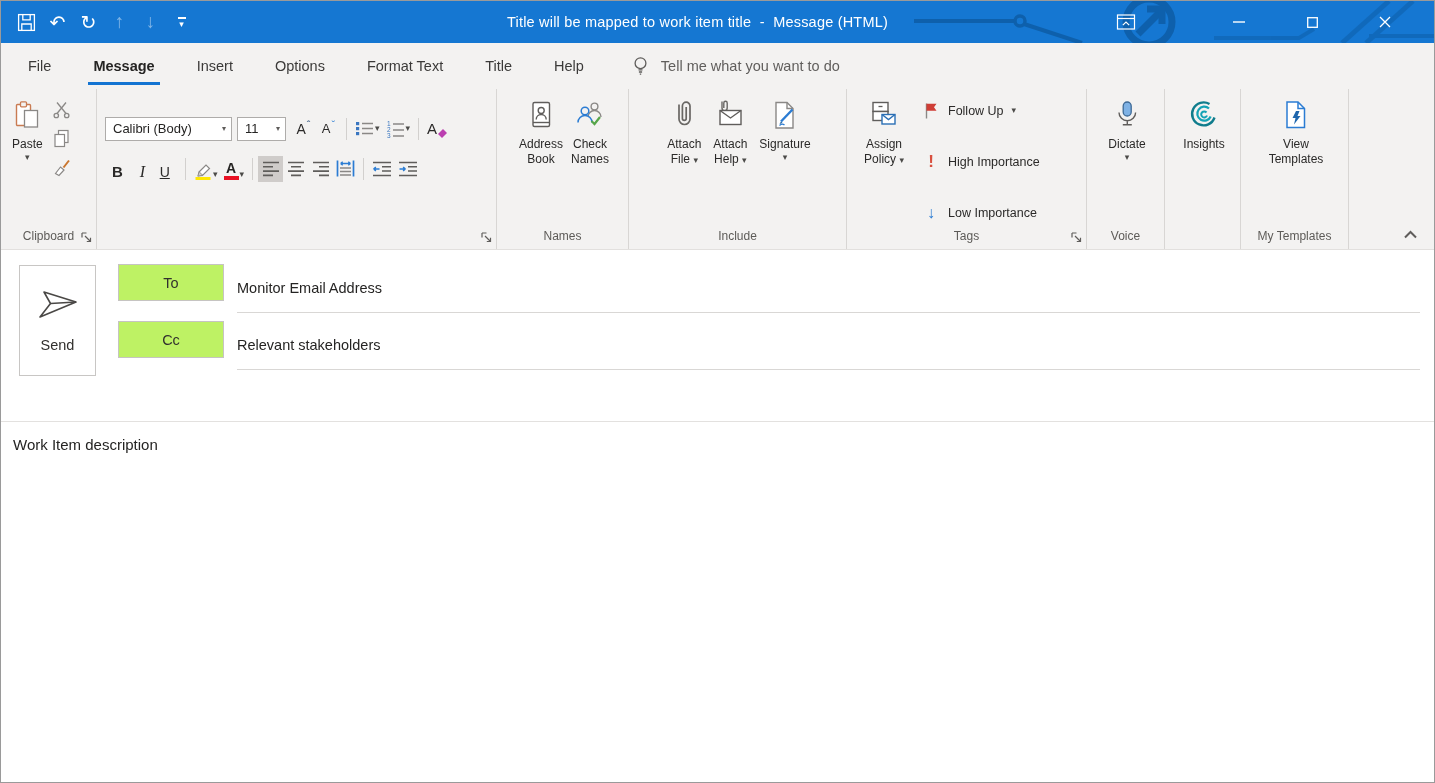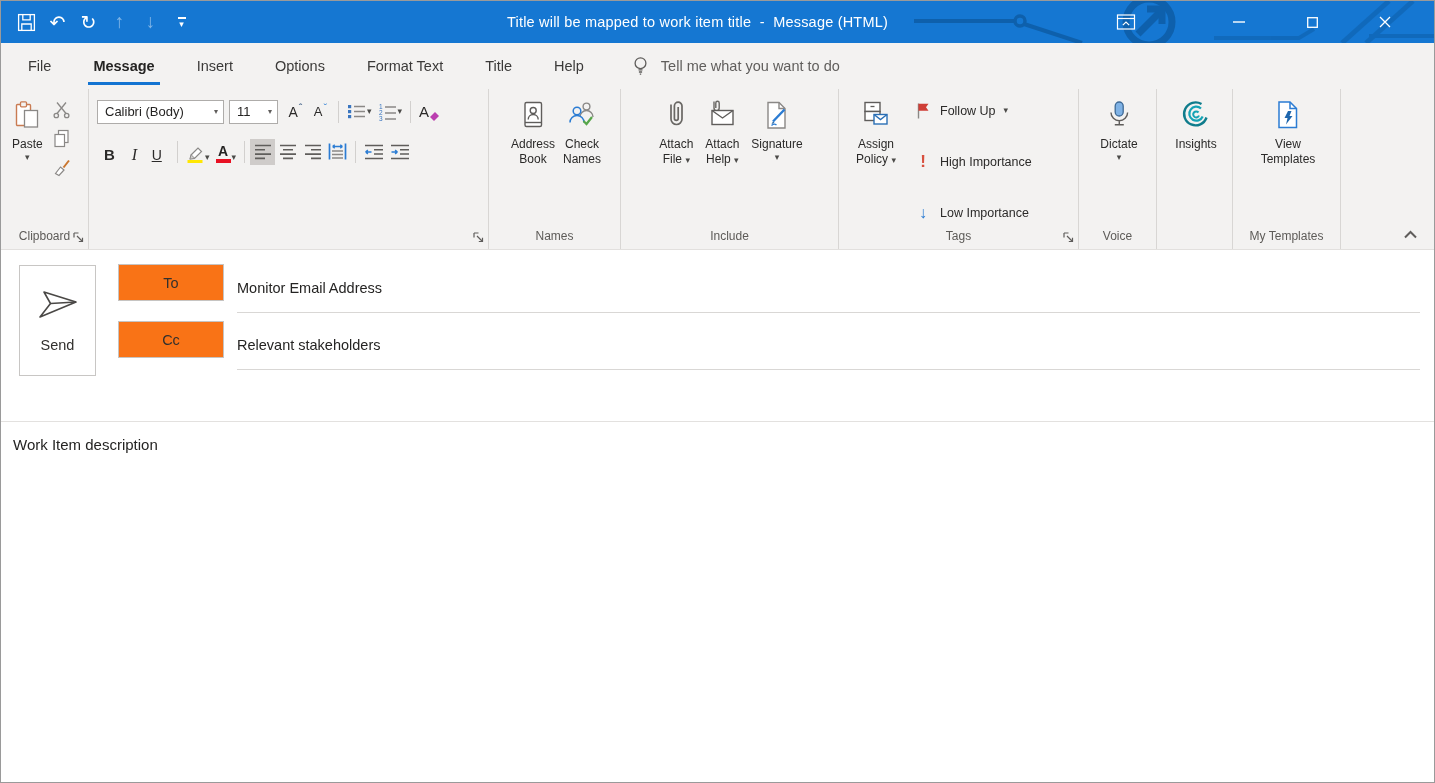--- a/index.html
+++ b/index.html
@@ -32,21 +32,21 @@
   .ribbon{flex:0 0 130px;background:#f3f2f1;display:flex;border-bottom:1px solid #e2e0de;font-size:12px;color:#2b2a29;}
   .group{position:relative;display:flex;flex-direction:column;border-right:1px solid #d8d6d4;}
   .gc{flex:1;display:flex;padding:5px 5px 0 8px;align-items:flex-start;}
   .glabel{height:21px;text-align:center;font-size:12px;color:#5d5b58;line-height:17px;}
   .launcher{position:absolute;right:4px;bottom:6px;}
   .btn-lg{display:flex;flex-direction:column;align-items:center;text-align:center;line-height:15px;padding:2px 3px 0;cursor:default;}
   .btn-lg .ic{height:38px;display:flex;align-items:center;justify-content:center;margin-bottom:3px;}
   .caret{font-size:9px;color:#4b4a48;line-height:11px;}
   .btn-sm{width:24px;height:24px;display:flex;align-items:center;justify-content:center;}
   .smallcol{display:flex;flex-direction:column;gap:5px;margin-left:4px;padding-top:3px;}
-  .btrow{display:flex;align-items:center;height:27px;margin-top:4px;}
+  .btrow{display:flex;align-items:center;height:27px;margin-top:21px;}
   .btrow2{margin-top:13px;}
   .combo{height:24px;background:#fff;border:1px solid #aeacaa;display:flex;align-items:center;justify-content:space-between;padding:0 5px 0 7px;font-size:13px;color:#252423;}
   .combo .caret{font-size:8px;color:#5f5d5b;}
   .vsep{width:1px;height:22px;background:#d2d0ce;margin:0 5px;flex:0 0 1px;}
   .tbtn{min-width:25px;height:26px;display:flex;align-items:end;justify-content:center;padding:2px 3px;gap:1px;}
   .tbtn.sel{background:#cfccca;}
   .bB{font-weight:800;font-size:15px;line-height:16px;}
   .bI{font-style:italic;font-family:"Liberation Serif",serif;font-size:16px;line-height:16px;}
   .bU{text-decoration:underline;font-size:14px;line-height:16px;}
   .letterbtn{display:flex;flex-direction:column;align-items:center;justify-content:flex-end;}
@@ -60,21 +60,21 @@
   .lo-mark{font-weight:600;font-size:16px;color:#2b7cd3;line-height:14px;}
 
   
   .compose{flex:0 0 172px;background:#fff;position:relative;border-bottom:1px solid #e3e1df;}
   .send{position:absolute;left:18px;top:15px;width:77px;height:111px;background:#fff;border:1px solid #c8c6c4;display:flex;flex-direction:column;align-items:center;justify-content:center;gap:15px;font-size:14.5px;color:#32302e;}
   .fields{margin-left:117px;padding-top:14px;display:flex;flex-direction:column;}
   .frow{display:flex;align-items:flex-start;}
   .frow.r1,.frow.r2{height:51px;}
   .frow.r2{margin-top:6px;}
   .frow.r3{margin-top:9px;height:36px;align-items:center;}
-  .fbtn{width:106px;height:37px;border:1px solid #c6c4c2;display:flex;align-items:center;justify-content:center;font-size:14.5px;color:#32302e;background:#f97316;}
+  .fbtn{width:106px;height:37px;border:1px solid #c6c4c2;display:flex;align-items:center;justify-content:center;font-size:14.5px;color:#32302e;background:#bef264;}
   .fval{flex:1;margin-left:13px;margin-right:14px;display:flex;align-items:center;font-size:14.5px;color:#252423;height:100%;}
   .fval.lined{border-bottom:1px solid #d9d7d5;height:49px;}
   .flabel{width:106px;text-align:center;font-size:14.5px;color:#7b7976;}
 
   
   .mailbody{flex:1;background:#fff;padding:14px 12px;font-size:15px;color:#252423;}
 
   svg{display:block;}
 </style>
 </head>
@@ -164,21 +164,21 @@
           <circle cx="9.5" cy="7.2" r="5.4"></circle>
           <path d="M7.5 13.8 h4 M7.9 16 h3.2 M8.8 18.2 h1.4"></path>
         </svg>
       </span>
       <span>Tell me what you want to do</span>
     </span>
   </div>
 
   <div class="ribbon">
 
-    <div class="group" style="width:88px">
+    <div class="group" style="width:96px">
       <div class="gc">
         <div class="btn-lg">
           <span class="ic">
             <svg width="29" height="30" viewBox="0 0 29 30" fill="none">
               <rect x="3.5" y="4.5" width="14" height="21" rx="1" fill="#fff" stroke="#c97b52" stroke-width="1.4"></rect>
               <rect x="7.5" y="1.8" width="6" height="5" rx="1" fill="#f3f2f1" stroke="#c97b52" stroke-width="1.3"></rect>
               <rect x="11.5" y="10.5" width="13" height="16.5" fill="#fff" stroke="#8a8886" stroke-width="1.3"></rect>
             </svg>
           </span>
           <span>Paste</span>

